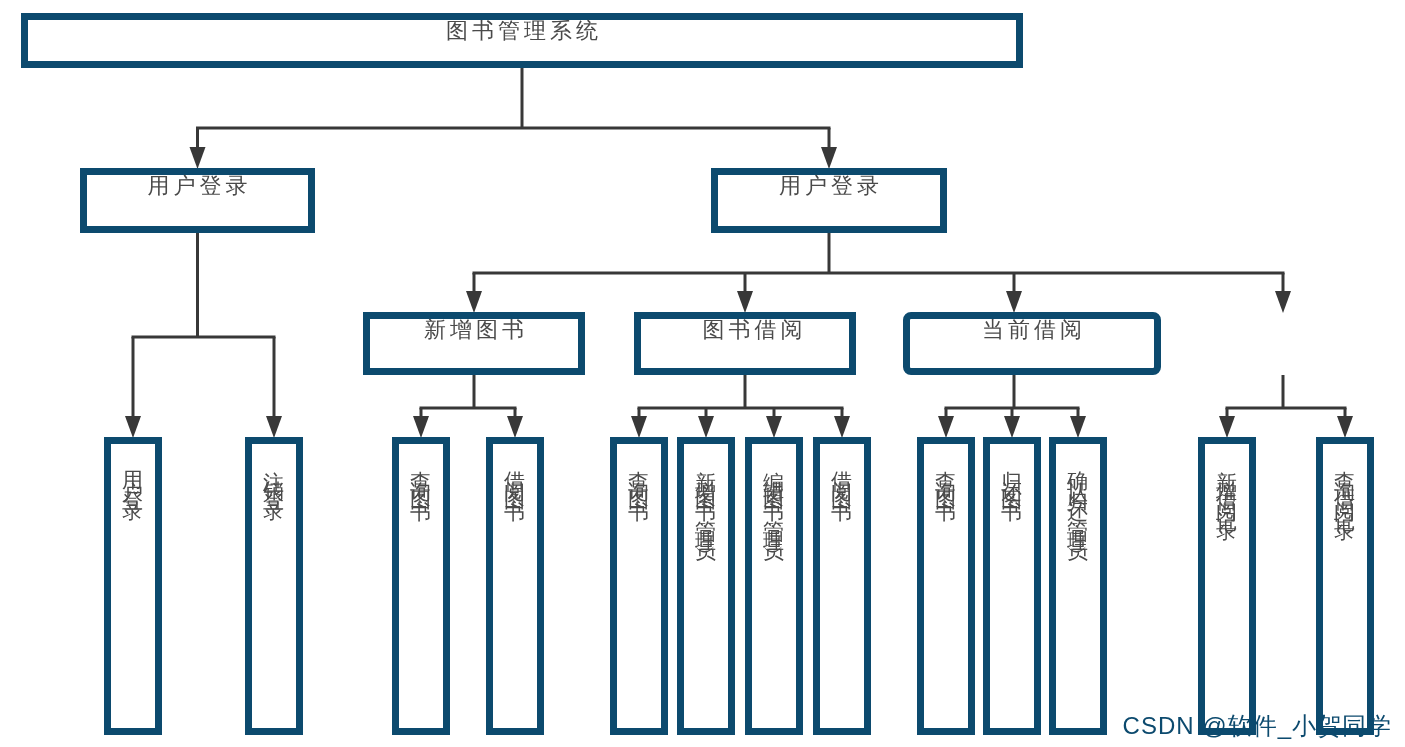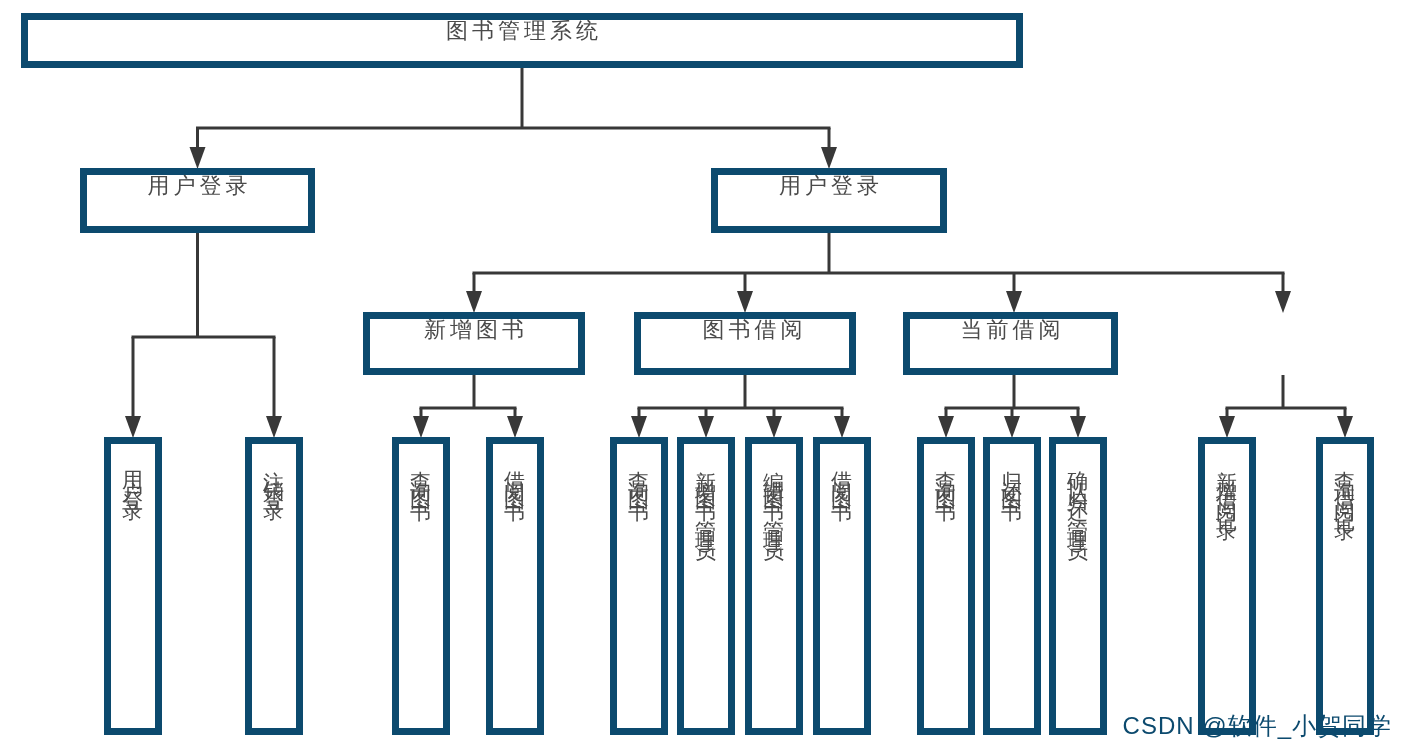--- a/index.html
+++ b/index.html
@@ -125,21 +125,21 @@
     </div>
     <div class="node vertical" style="left: 245px; top: 437px; width: 58px; height: 298px;">
       <span class="node-label">注销登录</span>
     </div>
     <div class="node horizontal" style="left: 363px; top: 312px; width: 222px; height: 63px;">
       <span class="node-label">新增图书</span>
     </div>
     <div class="node horizontal" style="left: 634px; top: 312px; width: 222px; height: 63px; padding-left: 15px;">
       <span class="node-label">图书借阅</span>
     </div>
-    <div class="node horizontal" style="left: 903px; top: 312px; width: 215px; height: 63px;">
+    <div class="node horizontal" style="left: 903px; top: 312px; width: 258px; height: 63px; border-radius: 8px;">
       <span class="node-label">当前借阅</span>
     </div>
     <div class="node vertical" style="left: 392px; top: 437px; width: 58px; height: 298px;">
       <span class="node-label">查询图书</span>
     </div>
     <div class="node vertical" style="left: 486px; top: 437px; width: 58px; height: 298px;">
       <span class="node-label">借阅图书</span>
     </div>
     <div class="node vertical" style="left: 610px; top: 437px; width: 58px; height: 298px;">
       <span class="node-label">查询图书</span>

